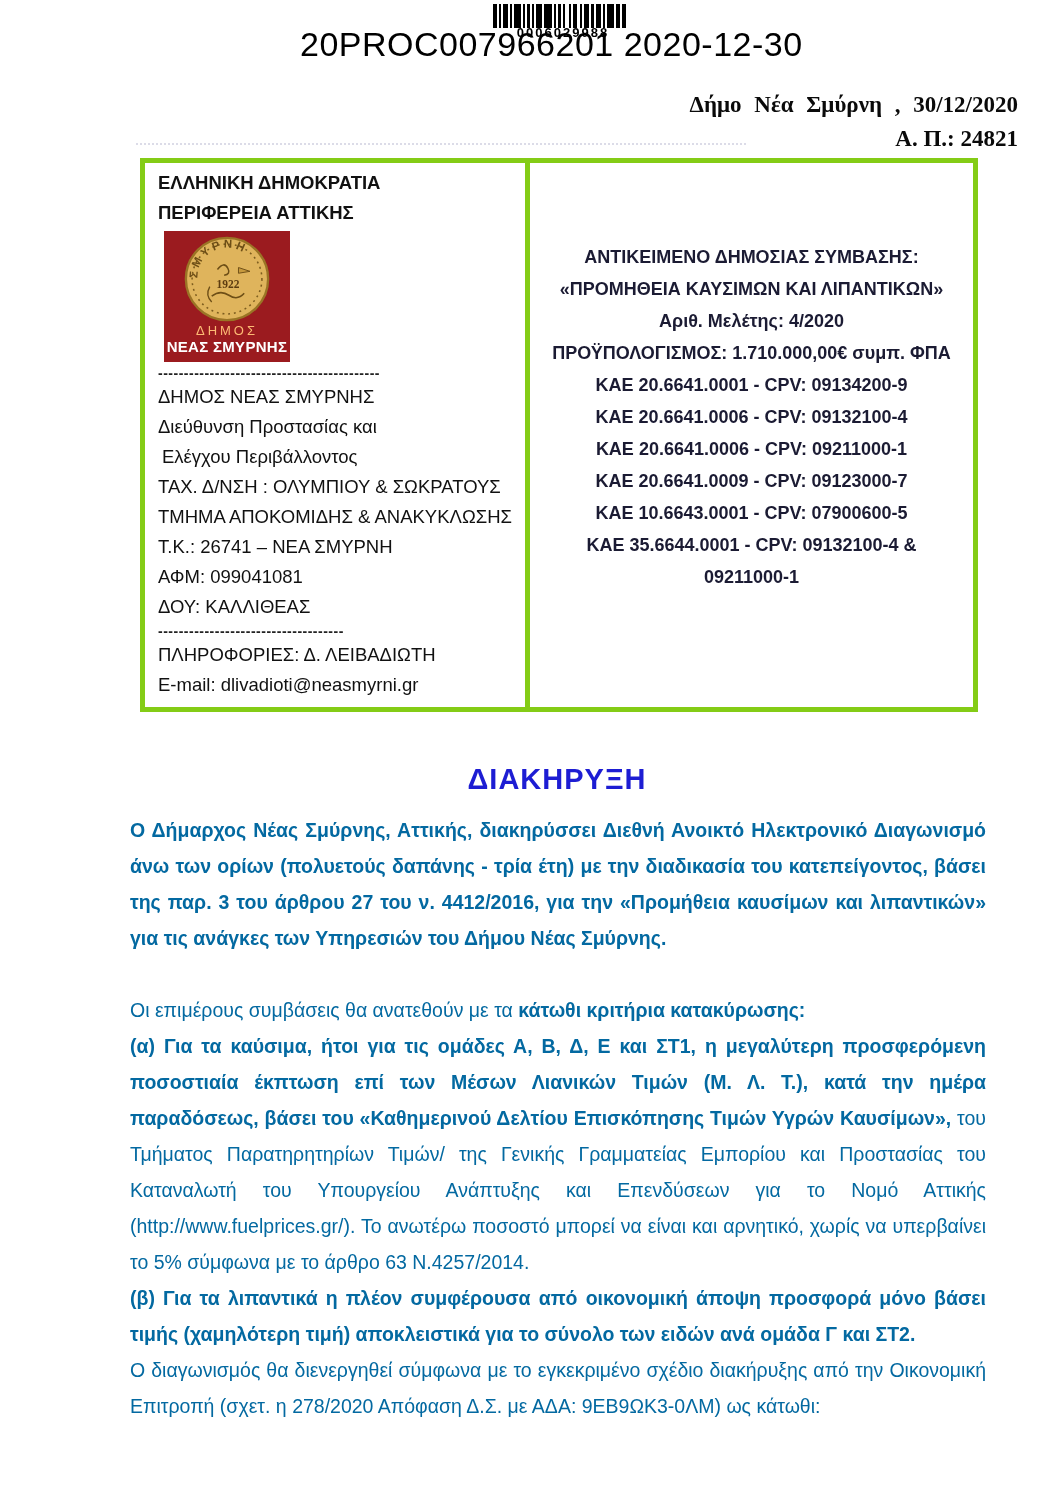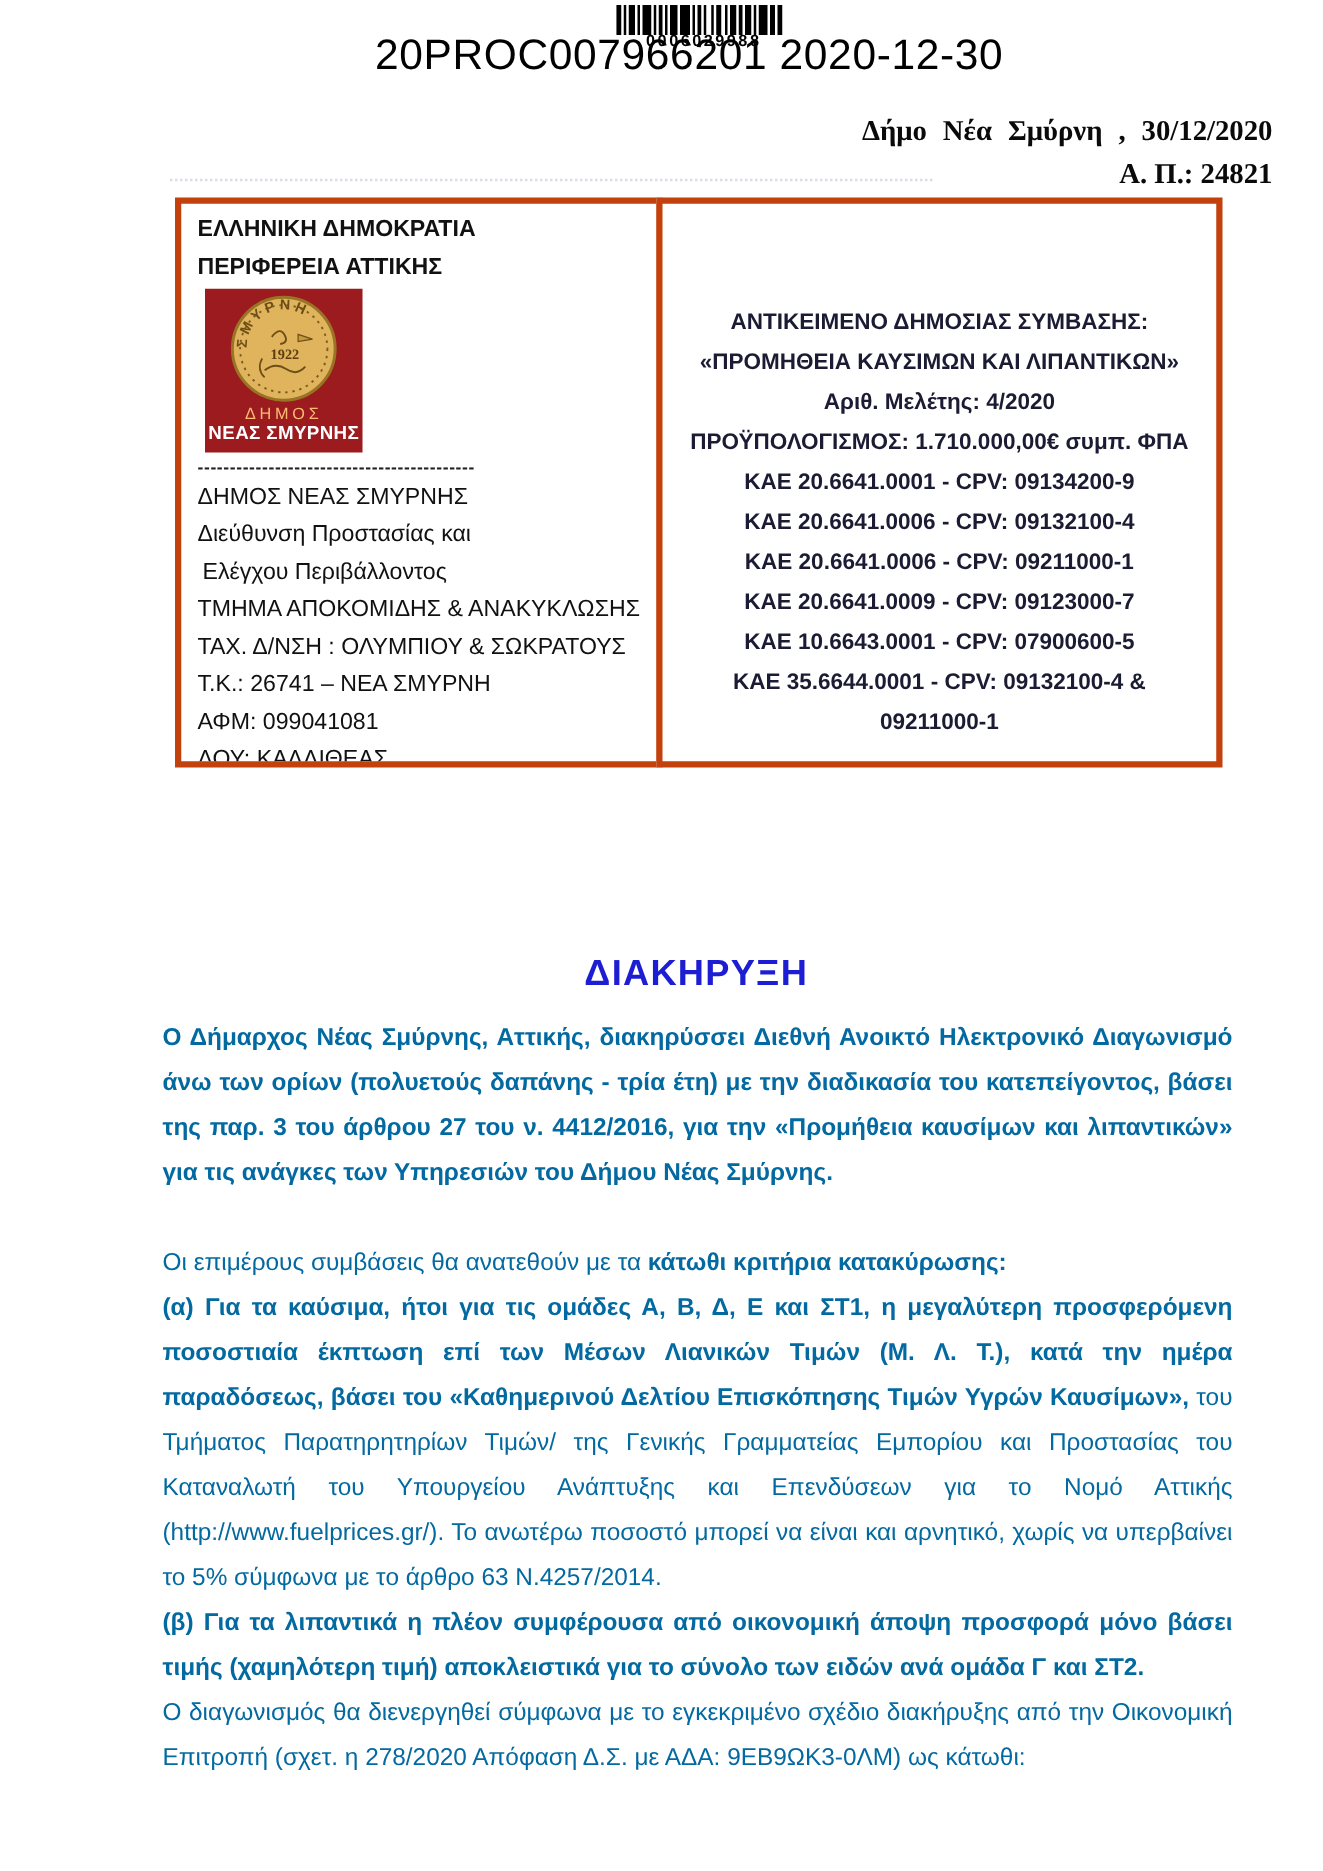--- a/index.html
+++ b/index.html
@@ -33,21 +33,21 @@
     position: absolute; right: 68px; top: 126px;
     font-family: "Liberation Serif", serif; font-size: 23px; font-weight: bold; color: #0a0a0a;
   }
   .faint-rule {
     position: absolute; left: 108px; top: 143px; width: 610px; height: 0;
     border-top: 2px dotted #dcdce8;
   }
 
   
   .boxes { position: absolute; left: 112px; top: 158px; width: 838px; height: 554px; display: flex; }
-  .ibox { border: 5px solid #c2410c; background: #fff; box-sizing: border-box; height: 456px; overflow: hidden; }
+  .ibox { border: 5px solid #84cc16; background: #fff; box-sizing: border-box; height: 554px; overflow: hidden; }
   .ibox.left  { width: 390px; padding: 5px 13px; }
   .ibox.right { width: 453px; margin-left: -5px; padding: 78px 8px 0 8px; text-align: center; color: #1b1b33; }
 
   .ibox.left .hdr  { font-size: 18.5px; font-weight: bold; line-height: 30px; white-space: nowrap; }
   .ibox.left .line { font-size: 18.5px; line-height: 30px; white-space: nowrap; }
   .ibox.left .line.b { font-weight: normal; }
   .ibox.left .divider { font-size: 14px; font-weight: bold; line-height: 18px; letter-spacing: 0.5px; white-space: nowrap; overflow: hidden; color: #222; }
 
   .ibox.right .rline { font-size: 18px; font-weight: bold; line-height: 32px; white-space: nowrap; }
 
@@ -132,22 +132,22 @@
           <text x="47" y="55" text-anchor="middle" font-size="12" font-weight="bold" fill="#5c3c10" font-family="Liberation Serif, serif">1922</text>
         </svg>
         <div class="demos">ΔΗΜΟΣ</div>
         <div class="neas">ΝΕΑΣ ΣΜΥΡΝΗΣ</div>
       </div>
 
       <div class="divider">-------------------------------------------</div>
       <div class="line b">ΔΗΜΟΣ ΝΕΑΣ ΣΜΥΡΝΗΣ</div>
       <div class="line">Διεύθυνση Προστασίας και</div>
       <div class="line" style="padding-left:4px;">Ελέγχου Περιβάλλοντος</div>
+      <div class="line b">ΤΑΧ. Δ/ΝΣΗ : ΟΛΥΜΠΙΟΥ &amp; ΣΩΚΡΑΤΟΥΣ</div>
       <div class="line b">ΤΜΗΜΑ ΑΠΟΚΟΜΙΔΗΣ &amp;  ΑΝΑΚΥΚΛΩΣΗΣ</div>
-      <div class="line b">ΤΑΧ. Δ/ΝΣΗ : ΟΛΥΜΠΙΟΥ &amp; ΣΩΚΡΑΤΟΥΣ</div>
       <div class="line b">Τ.Κ.: 26741 – ΝΕΑ ΣΜΥΡΝΗ</div>
       <div class="line b">ΑΦΜ: 099041081</div>
       <div class="line b">ΔΟΥ: ΚΑΛΛΙΘΕΑΣ</div>
       <div class="divider">------------------------------------</div>
       <div class="line b">ΠΛΗΡΟΦΟΡΙΕΣ: Δ. ΛΕΙΒΑΔΙΩΤΗ</div>
       <div class="line b">E-mail: dlivadioti@neasmyrni.gr</div>
     </div>
 
     <div class="ibox right">
       <div class="rline">ΑΝΤΙΚΕΙΜΕΝΟ ΔΗΜΟΣΙΑΣ ΣΥΜΒΑΣΗΣ:</div>

